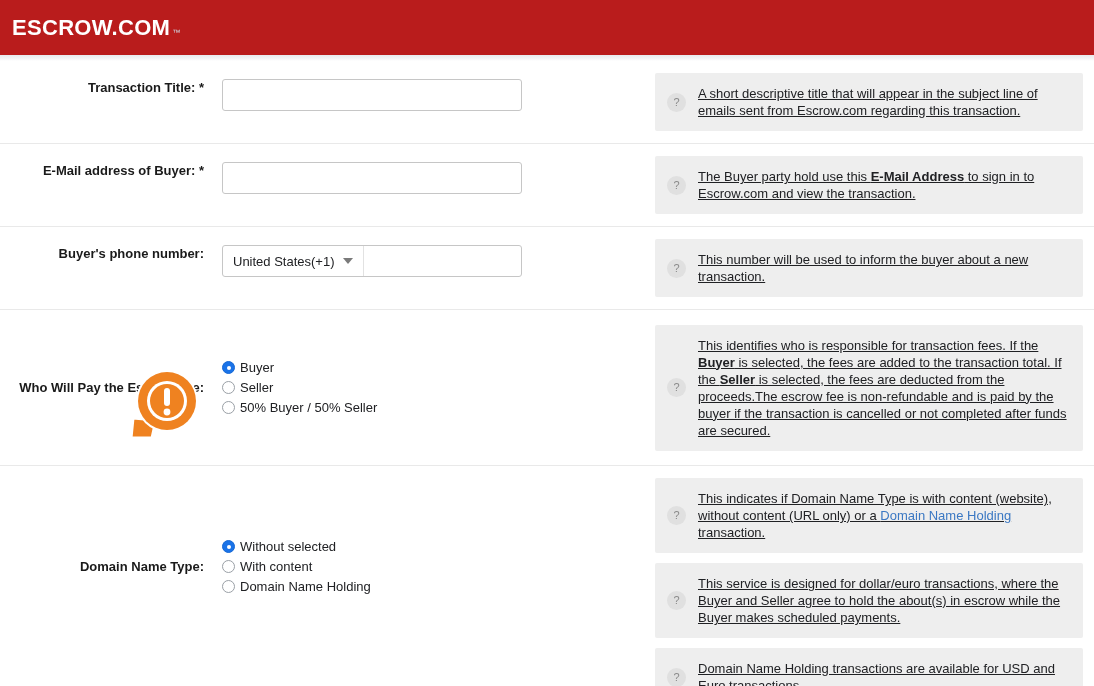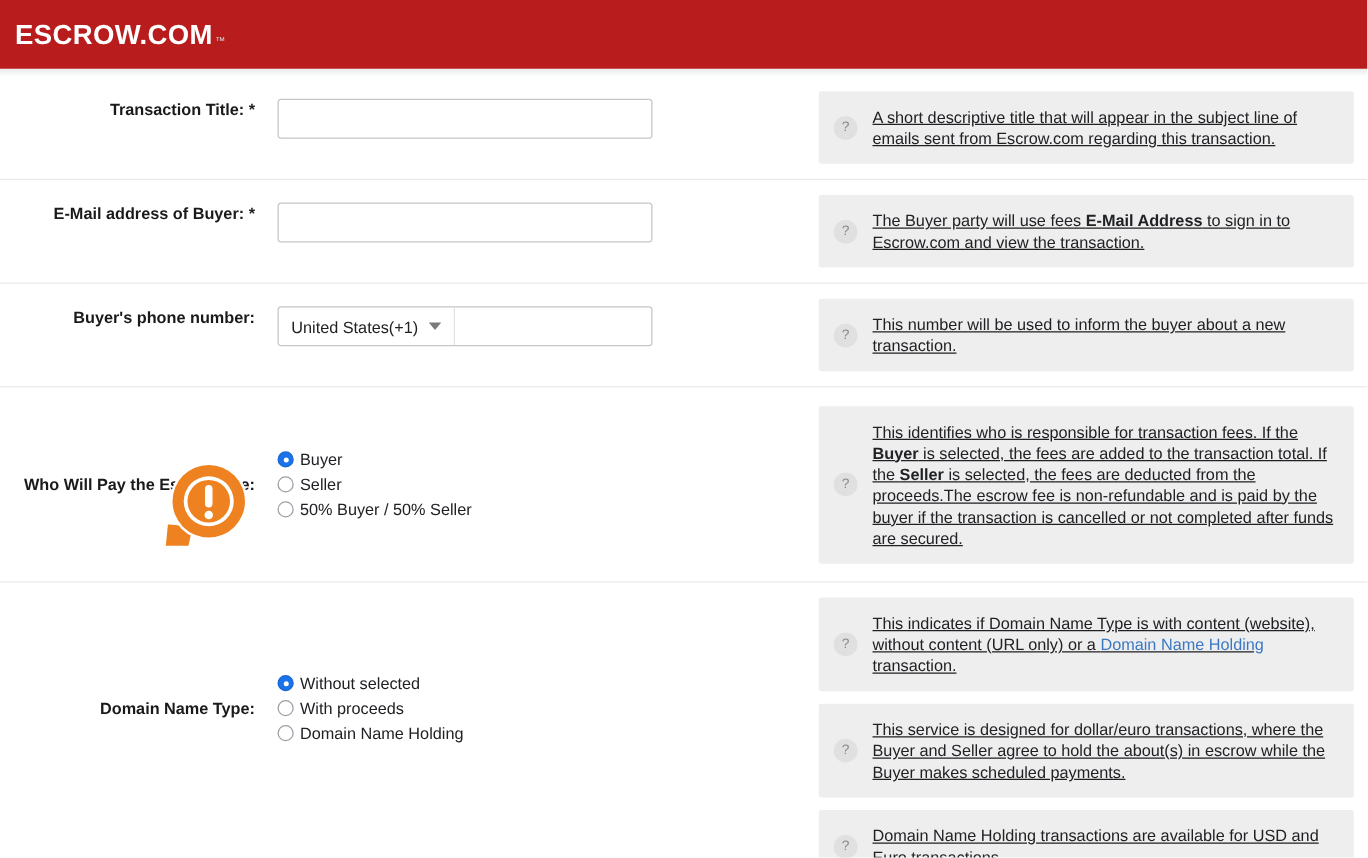--- a/index.html
+++ b/index.html
@@ -279,21 +279,21 @@
   <div class="row row-email">
     <div class="form-col">
       <div class="label">E-Mail address of Buyer: *</div>
       <div class="field">
         <input class="text-input" type="text" value="" style="">
       </div>
     </div>
     <div class="help-col">
       <div class="help-box">
         <span class="help-q">?</span>
-        <span class="help-text"><span>The Buyer party will use fees </span><b>E-Mail Address</b><span> to sign in to Escrow.com and view the transaction.</span></span>
+        <span class="help-text"><span>The Buyer party hold use this </span><b>E-Mail Address</b><span> to sign in to Escrow.com and view the transaction.</span></span>
       </div>
     </div>
   </div>
 
   <div class="row row-phone">
     <div class="form-col">
       <div class="label">Buyer's phone number:</div>
       <div class="field">
         <div class="phone-combo">
           <div class="country-select">
@@ -344,21 +344,21 @@
     <div class="form-col">
       <div class="label">Domain Name Type:</div>
       <div class="field">
         <div class="radio-group">
           <div class="radio-item">
             <span class="radio checked"></span>
             <span class="radio-label">Without selected</span>
           </div>
           <div class="radio-item">
             <span class="radio"></span>
-            <span class="radio-label">With proceeds</span>
+            <span class="radio-label">With content</span>
           </div>
           <div class="radio-item">
             <span class="radio"></span>
             <span class="radio-label">Domain Name Holding</span>
           </div>
         </div>
       </div>
     </div>
     <div class="help-col">
       <div class="help-box">

